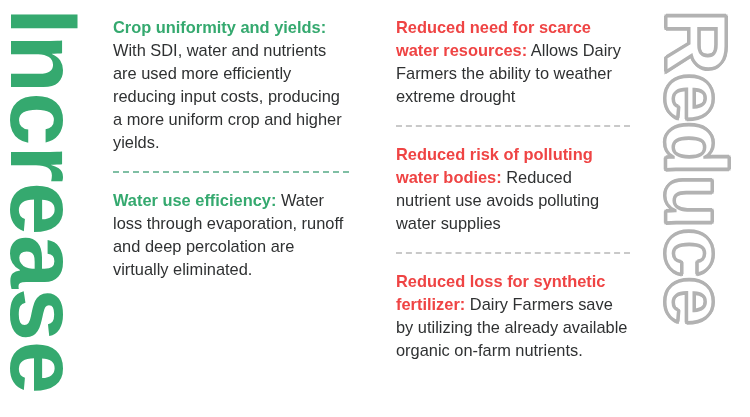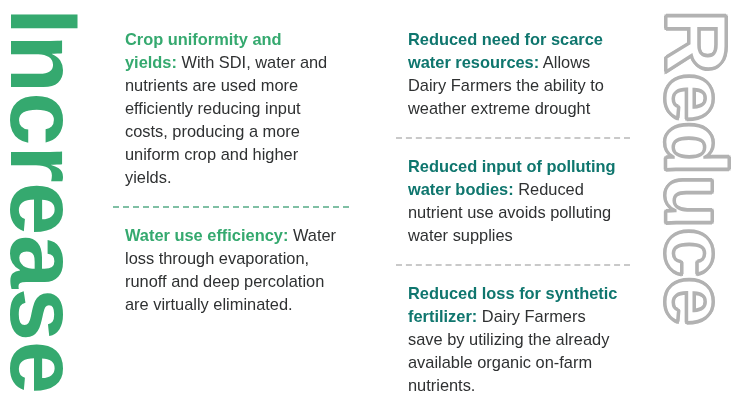--- a/index.html
+++ b/index.html
@@ -56,35 +56,35 @@
 
   
   .col {
     position: absolute;
     top: 16px;
   }
   .col-left  { left: 113px; width: 236px; }
   .col-right { left: 396px; width: 234px; }
 
   .block {
-    margin: 12px;
+    margin: 0;
   }
   .block p {
     margin: 0;
     font-size: 16.4px;
     line-height: 1.40;
     color: #2f3132;
     font-weight: 400;
   }
   .block .lead-green {
     color: #35a96f;
     font-weight: 700;
   }
   .block .lead-gray {
-    color: #0f766e;
+    color: #ef4444;
     font-weight: 700;
   }
 
   .divider {
     height: 0;
     border-top: 2px dashed #7fbfa4;
     margin: 17px 0 16px 0;
   }
   .divider-gray {
     border-top: 2px dashed #c9c9c9;
@@ -115,21 +115,21 @@
 
   <div class="col col-right">
 
     <div class="block">
       <p><span class="lead-gray">Reduced need for scarce water resources:</span><span> Allows Dairy Farmers the ability to weather extreme drought</span></p>
     </div>
 
     <div class="divider divider-gray"></div>
 
     <div class="block">
-      <p><span class="lead-gray">Reduced input of polluting water bodies:</span><span> Reduced nutrient use avoids polluting water supplies</span></p>
+      <p><span class="lead-gray">Reduced risk of polluting water bodies:</span><span> Reduced nutrient use avoids polluting water supplies</span></p>
     </div>
 
     <div class="divider divider-gray"></div>
 
     <div class="block">
       <p><span class="lead-gray">Reduced loss for synthetic fertilizer:</span><span> Dairy Farmers save by utilizing the already available organic on-farm nutrients.</span></p>
     </div>
 
   </div>
 

